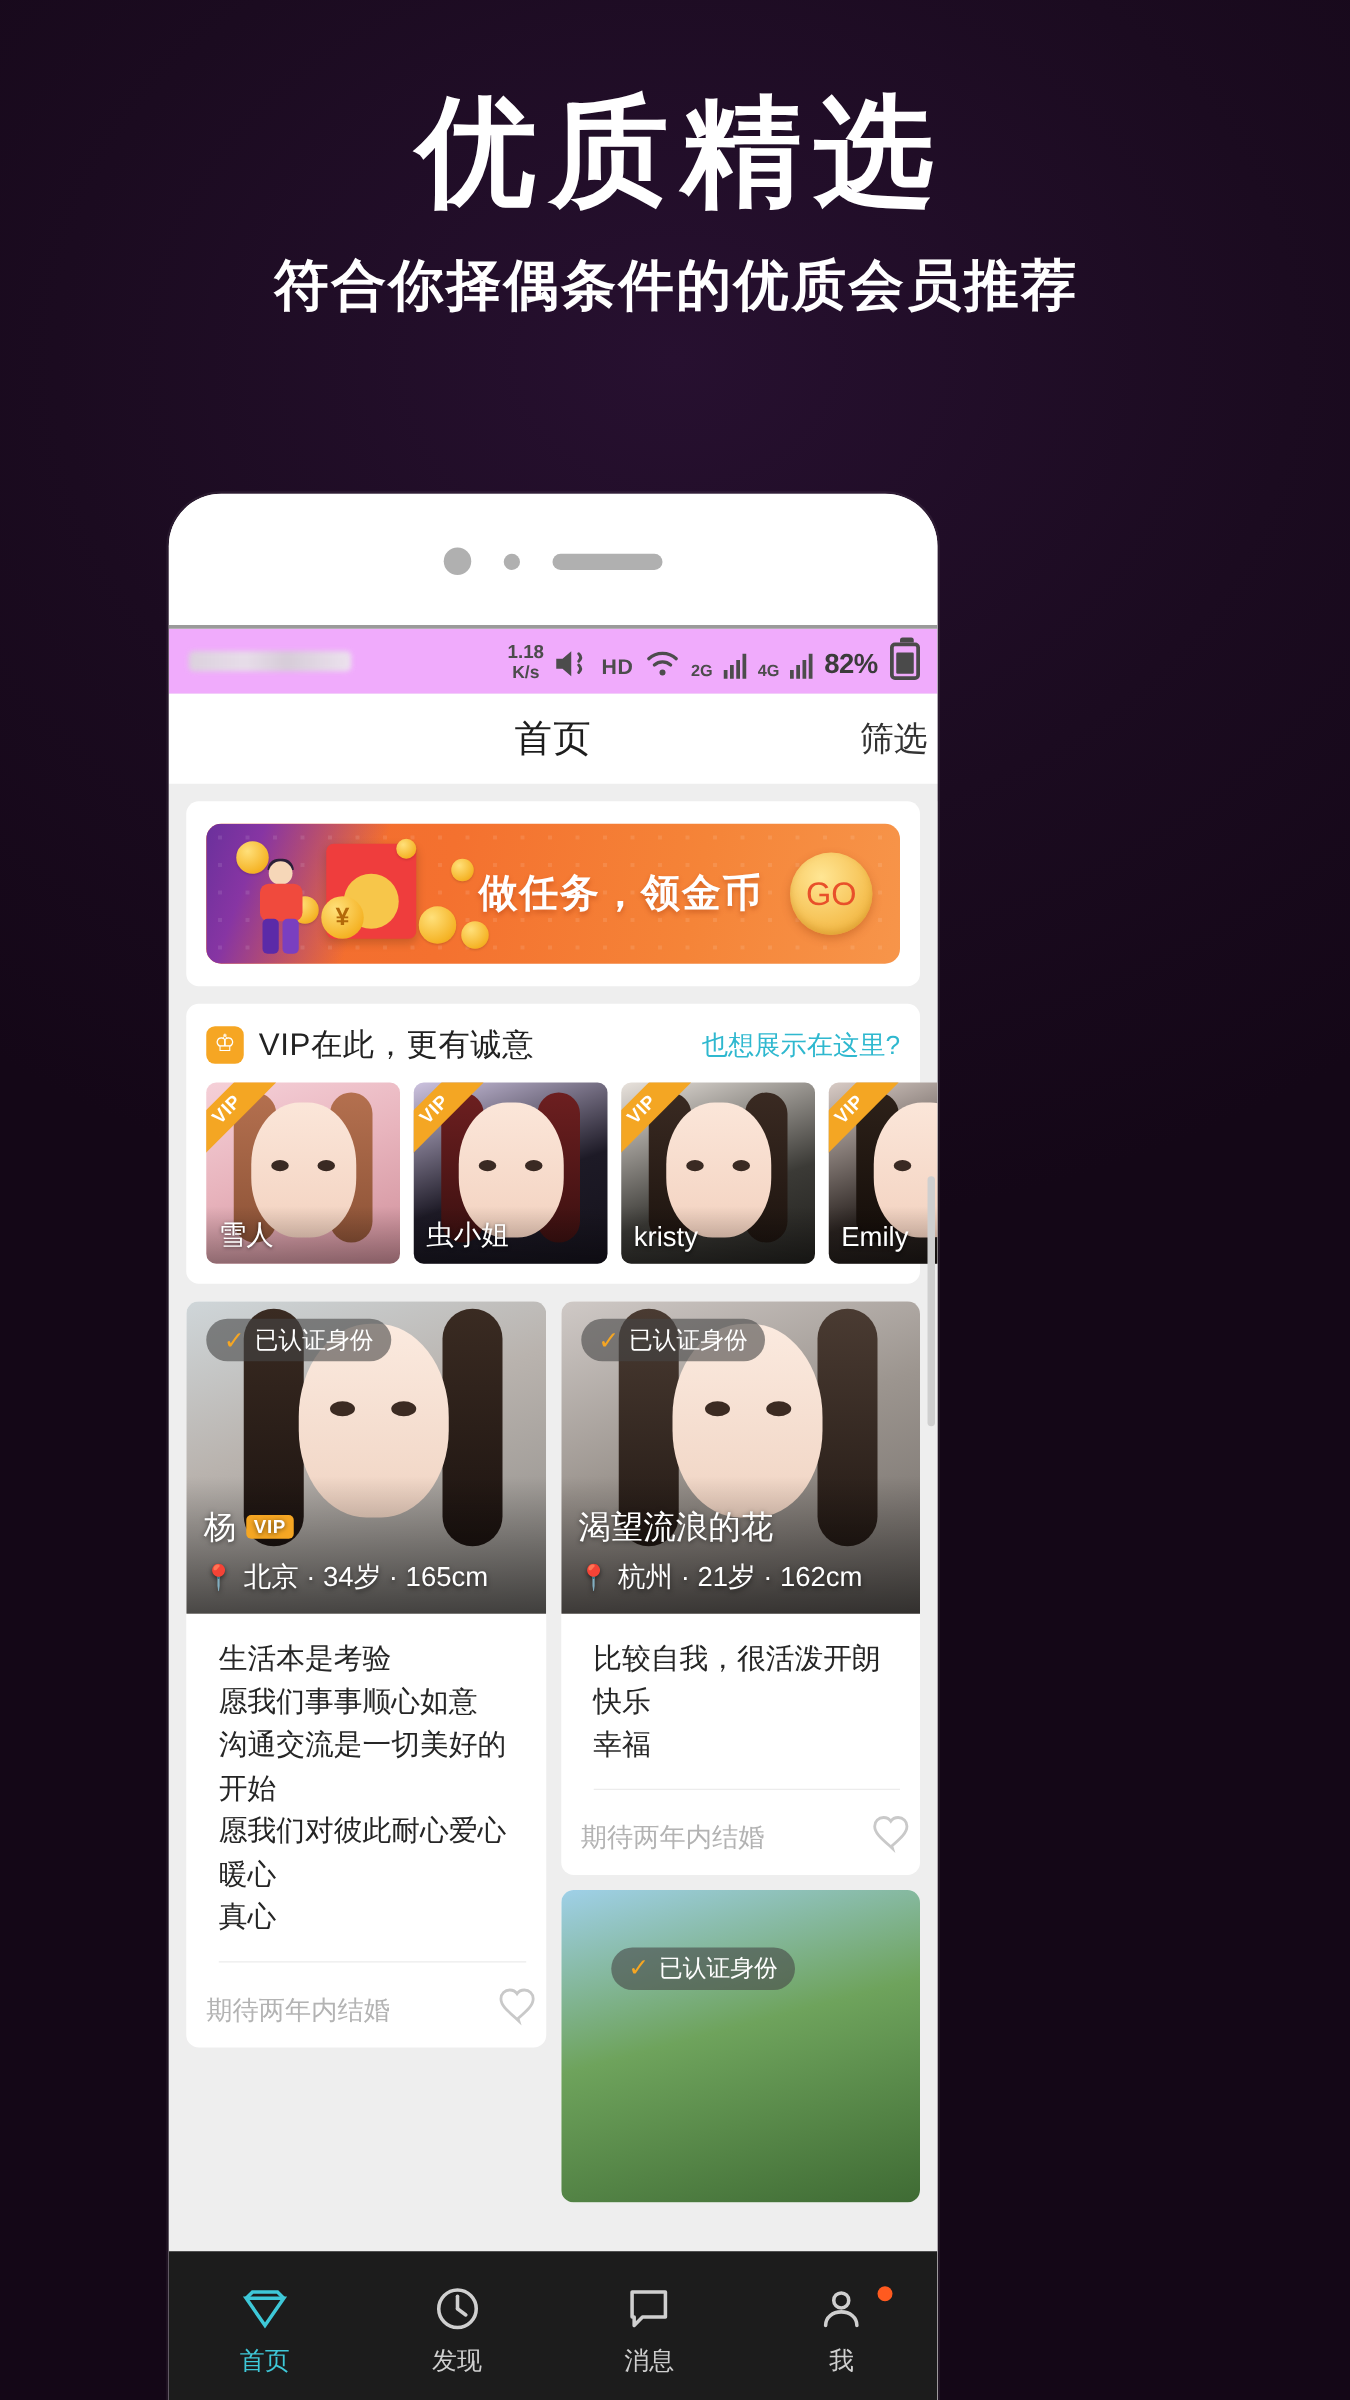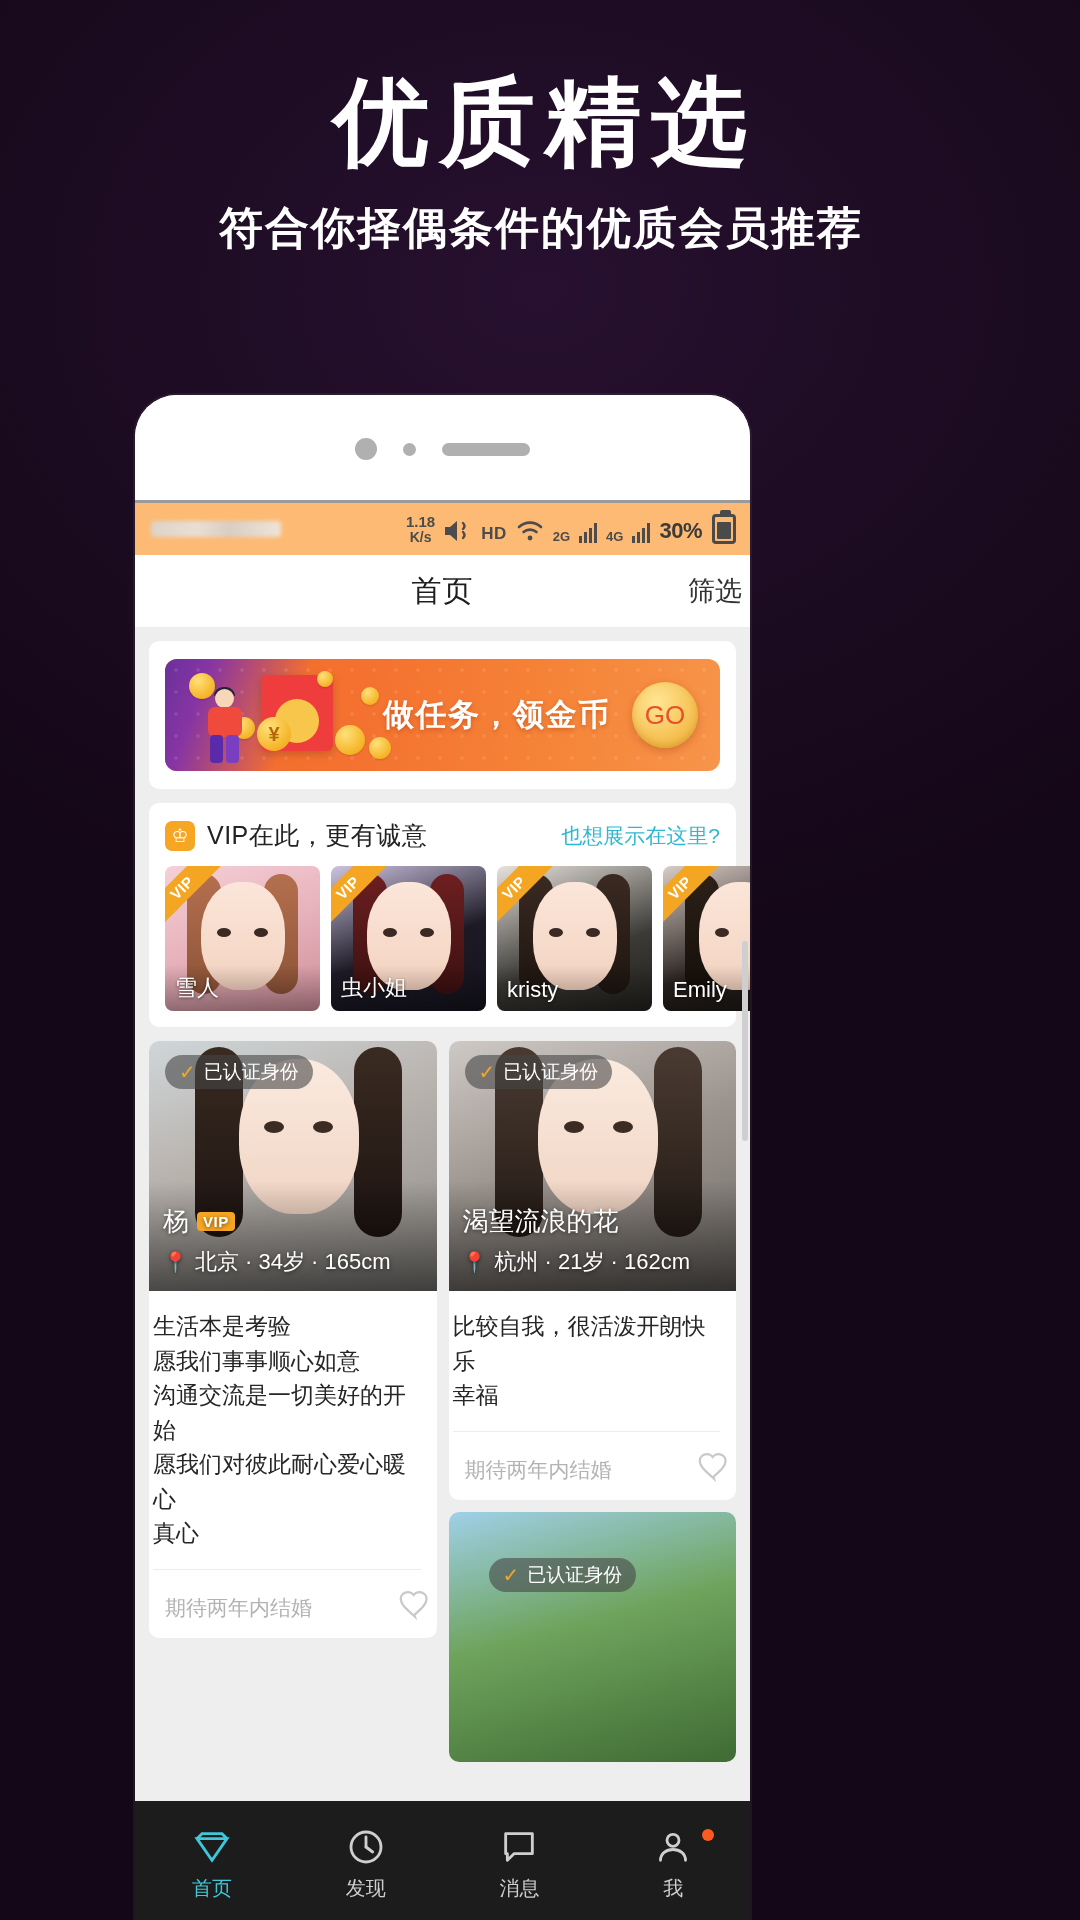--- a/index.html
+++ b/index.html
@@ -44,21 +44,21 @@
   .speaker { width: 88px; height: 13px; border-radius: 7px; background: #b0b0b0; }
 
   .screen {
     position: absolute; left: 0; top: 105px; width: 615px; height: 1425px;
     background: #eeeeee; border-top: 3px solid #9a9a9a;
     overflow: hidden;
   }
 
   
   .statusbar {
-    height: 52px; background: #fdba74; display: flex; align-items: center;
+    height: 52px; background: #f0abfc; display: flex; align-items: center;
     padding: 0 14px 0 16px; position: relative;
   }
   .carrier-blur {
     width: 130px; height: 16px; border-radius: 4px;
     background: linear-gradient(90deg, #d8d8d8, #e6e6e6 35%, #d2d2d2 60%, #ececec);
     filter: blur(2.2px); opacity: .85;
   }
   .status-right {
     margin-left: auto; display: flex; align-items: flex-end; gap: 8px; color: #555;
   }
@@ -226,21 +226,21 @@
               background: linear-gradient(180deg, rgba(0,0,0,0), rgba(0,0,0,.55)); }
   .ph-name { position:absolute; left:14px; bottom: 52px; color:#fff; font-size: 26px;
              display:flex; align-items:center; gap: 8px; text-shadow:0 1px 4px rgba(0,0,0,.6); }
   .vipbadge {
     background:#f5a623; color:#fff; font-size:15px; font-weight:bold;
     padding: 1px 6px; border-radius: 4px; letter-spacing:.5px;
   }
   .ph-meta { position:absolute; left:14px; bottom: 14px; color:#fff; font-size: 22px;
              display:flex; align-items:center; gap: 7px; text-shadow:0 1px 4px rgba(0,0,0,.6); }
   .pin { font-size: 20px; }
-  .pbody { padding: 18px 16px 0 4px; }
+  .pbody { padding: 18px 16px 0 16px; margin-left: 10px; }
   .pdesc { font-size: 23px; line-height: 1.5; color: #262626; white-space: pre-line; }
   .pdiv { height:1px; background:#ececec; margin: 18px 0 0 0; }
   .pfoot { display:flex; align-items:flex-end; padding: 16px 4px 16px 16px; }
   .pwish { font-size: 21px; color:#b3b3b3; }
   .heart { margin-left:auto; width: 36px; height: 36px; }
 
   
   .scrollthumb {
     position: absolute; right: 2px; top: 300px; width: 6px; height: 200px;
     background: #cfcfcf; border-radius: 3px;
@@ -312,21 +312,21 @@
           </span>
           <span class="g-txt">4G</span>
           <span class="st-icon">
             <svg width="20" height="26" viewBox="0 0 20 26">
                 <rect x="1" y="18" width="3" height="7" fill="#4c4c4c"></rect>
                 <rect x="6" y="14" width="3" height="11" fill="#4c4c4c"></rect>
                 <rect x="11" y="10" width="3" height="15" fill="#4c4c4c"></rect>
                 <rect x="16" y="5" width="3" height="20" fill="#4c4c4c"></rect>
               </svg>
           </span>
-          <span class="bat-pct">30%</span>
+          <span class="bat-pct">82%</span>
           <span class="bat-shell">
               <span class="bat-fill"></span>
             </span>
         </div>
       </div>
 
       <div class="navbar">
         <div class="nav-title">首页</div>
         <div class="nav-right">筛选</div>
       </div>

